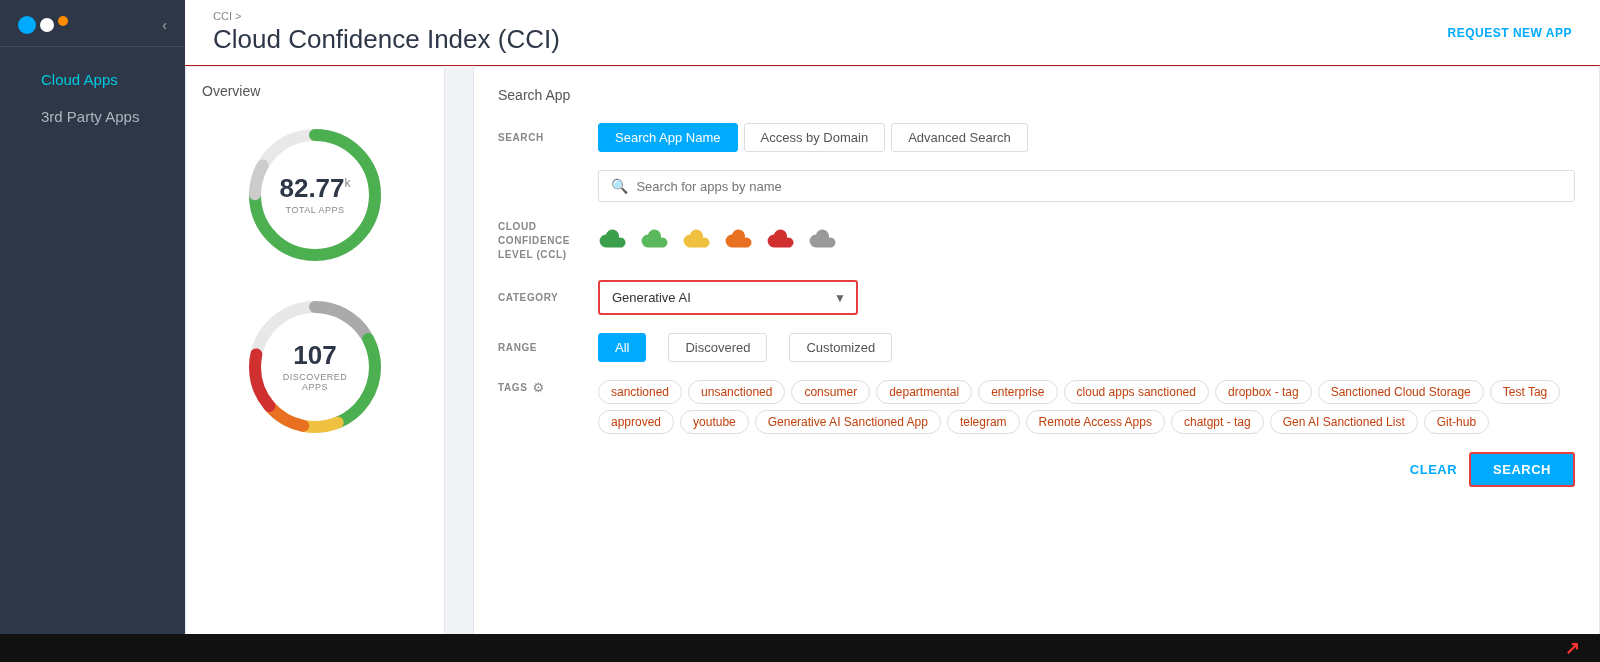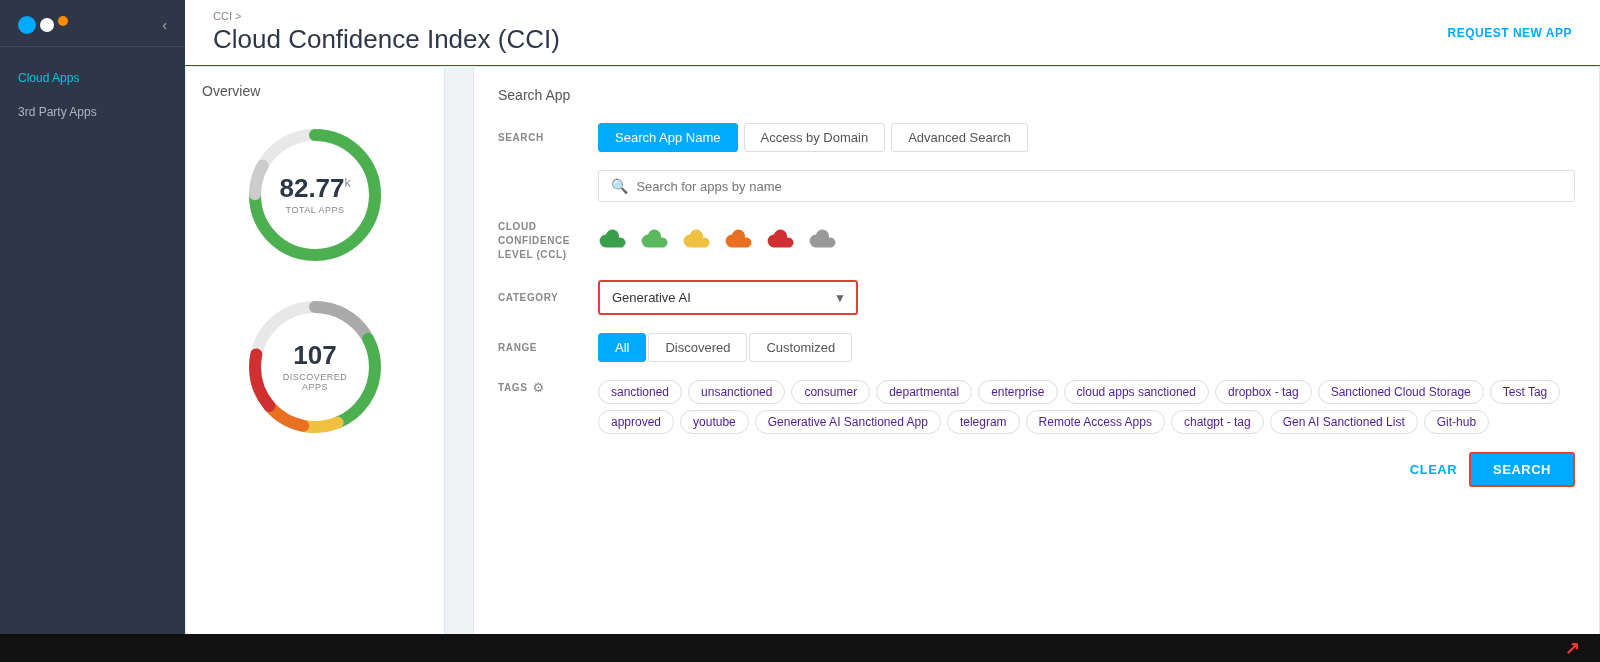--- a/index.html
+++ b/index.html
@@ -36,23 +36,24 @@
       padding: 8px 18px;
       color: #aaa;
       font-size: 13px;
       cursor: pointer;
       display: flex;
       align-items: center;
       gap: 6px;
     }
     .sidebar-item {
       padding: 10px 18px;
-      font-size: 12px;
+      font-size: 15px;
       cursor: pointer;
       color: #adb5bd;
+      margin-left: 23px;
     }
     .sidebar-item.active { color: #00c8e0; }
 
     
     .main {
       flex: 1;
       display: flex;
       flex-direction: column;
       overflow: hidden;
     }
@@ -245,21 +246,21 @@
       color: #666;
       font-size: 12px;
       pointer-events: none;
     }
 
     .range-row {
       display: flex;
       align-items: center;
       margin-bottom: 18px;
     }
-    .range-tabs { display: flex; gap: 2px; border-radius: 10px; }
+    .range-tabs { display: flex; gap: 22px; border-radius: 10px; }
     .range-tab {
       padding: 6px 16px;
       border: 1px solid #ddd;
       border-radius: 3px;
       font-size: 13px;
       cursor: pointer;
       color: #555;
       background: #fff;
     }
     .range-tab.active {
@@ -291,21 +292,21 @@
       display: flex;
       flex-wrap: wrap;
       gap: 6px;
       flex: 1;
     }
     .tag {
       padding: 4px 12px;
       border: 1px solid #ddd;
       border-radius: 12px;
       font-size: 12px;
-      color: #4c1d95;
+      color: #c2410c;
       cursor: pointer;
       background: #fff;
       white-space: nowrap;
     }
 
     .actions-row {
       display: flex;
       justify-content: flex-end;
       gap: 12px;
       align-items: center;

